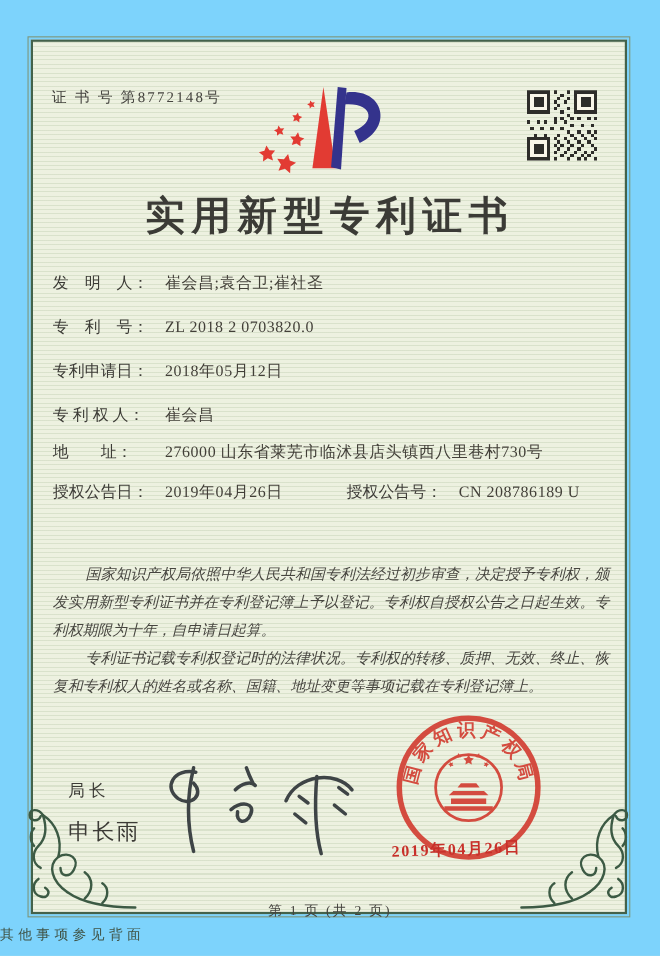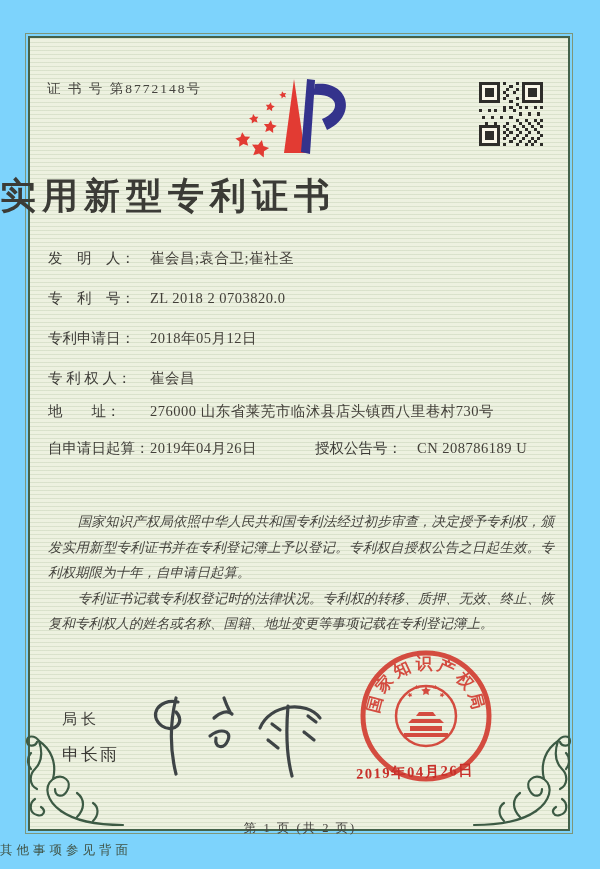--- a/index.html
+++ b/index.html
@@ -5,33 +5,33 @@
   html,body{margin:0;padding:0;background:#e8e4d4;}
   .page{position:relative;width:600px;height:869px;background:#7dd3fc;overflow:hidden;
         font-family:"Liberation Serif","DejaVu Serif",serif;color:#3f3e3a;}
   
   .frame{position:absolute;left:25px;top:33px;right:27px;bottom:35px;border:1px solid #7d967a;}
   .frame-inner{position:absolute;inset:2px;border:2px solid #44624a;
       background-color:#edf1e0;
       background-image:repeating-linear-gradient(180deg,rgba(138,164,120,0.20) 0px,rgba(138,164,120,0.20) 1px,rgba(0,0,0,0) 1px,rgba(0,0,0,0) 4px);}
   .abs{position:absolute;}
   .cert-no{left:47px;top:80px;font-size:13.5px;letter-spacing:2px;color:#45443f;}
-  .title{left:0;top:172px;width:100%;text-align:left;font-size:36px;font-weight:700;
+  .title{left:0;top:172px;width:100%;text-align:center;font-size:36px;font-weight:700;
          letter-spacing:6px;color:#3b3b36;}
   .fields{left:48px;top:247px;width:508px;font-size:14.5px;}
   .f-row{display:flex;align-items:flex-start;line-height:22px;white-space:nowrap;}
   .f-label{display:inline-block;min-width:102px;color:#3c3b36;}
   .f-value{letter-spacing:0.5px;color:#423f38;}
   .mb-a{margin-bottom:19px}.mb-b{margin-bottom:18px}.mb-c{margin-bottom:11px}.mb-d{margin-bottom:15px}
   .pair2{margin-left:58px;display:flex;}
   .paras{left:48px;top:509px;width:506px;font-size:13.5px;line-height:25.5px;
          text-align:justify;font-style:italic;color:#46453f;}
   .paras p{margin:0;text-indent:2.2em;}
   .sig-role{left:62px;top:710px;font-size:15px;letter-spacing:4px;color:#3c3b36;}
-  .sig-name{left:62px;top:743px;font-size:17px;letter-spacing:2px;color:#3c3b36;}
+  .sig-name{left:62px;top:743px;font-size:20px;letter-spacing:2px;color:#3c3b36;}
   .signature-svg{left:140px;top:688px;}
   .seal-svg{left:356px;top:646px;opacity:0.9;}
   .seal-date{left:356px;top:762px;width:160px;font-size:14.5px;font-weight:700;
              letter-spacing:1.5px;color:#c8302a;transform:rotate(-2deg);}
   .page-info{left:0;top:820px;width:100%;text-align:center;font-size:12.5px;letter-spacing:2px;color:#44433e;}
   .back-note{left:0;top:842px;width:100%;text-align:left;font-size:12.5px;letter-spacing:4px;color:#3f5244;}
   .logo-svg{left:228px;top:74px;}
   .qr-svg{left:479px;top:82px;}
   .flourish-br{left:470px;top:729px;}
   .flourish-bl{left:22px;top:729px;transform:scaleX(-1);}
@@ -102,21 +102,21 @@
     </div>
     <div class="f-row mb-c">
       <span class="f-label">专 利 权 人：</span>
       <span class="f-value">崔会昌</span>
     </div>
     <div class="f-row mb-d">
       <span class="f-label">地　　址：</span>
       <span class="f-value">276000 山东省莱芜市临沭县店头镇西八里巷村730号</span>
     </div>
     <div class="f-row">
-      <span class="f-label">自申请日起算：</span>
+      <span class="f-label">授权公告日：</span>
       <span class="f-value">2019年04月26日</span>
       <span class="pair2">
         <span class="f-label">授权公告号：</span>
         <span class="f-value">CN 208786189 U</span>
       </span>
     </div>
   </div>
 
   <div class="abs paras">
     <p>国家知识产权局依照中华人民共和国专利法经过初步审查，决定授予专利权，颁发实用新型专利证书并在专利登记簿上予以登记。专利权自授权公告之日起生效。专利权期限为十年，自申请日起算。</p>

